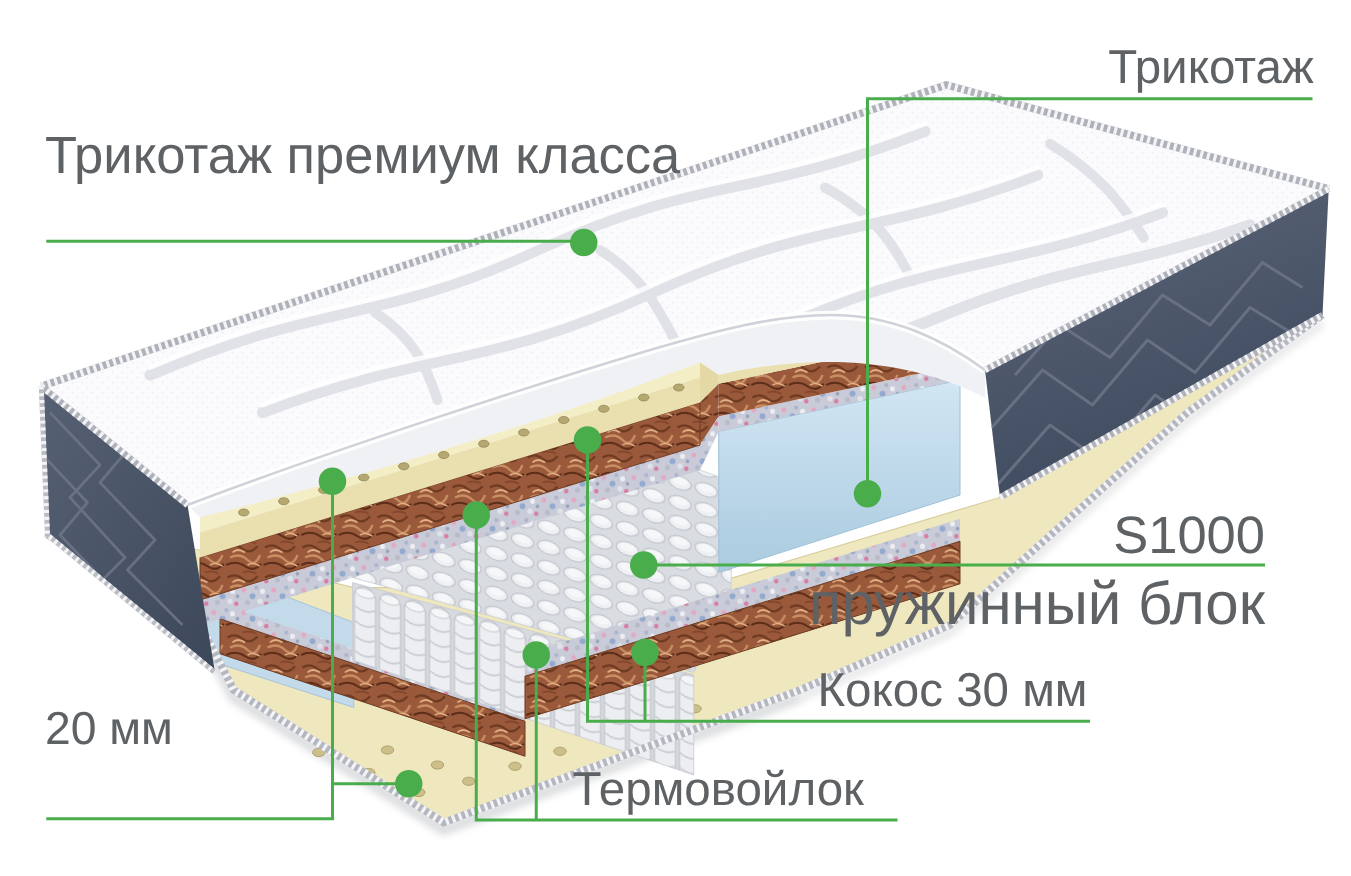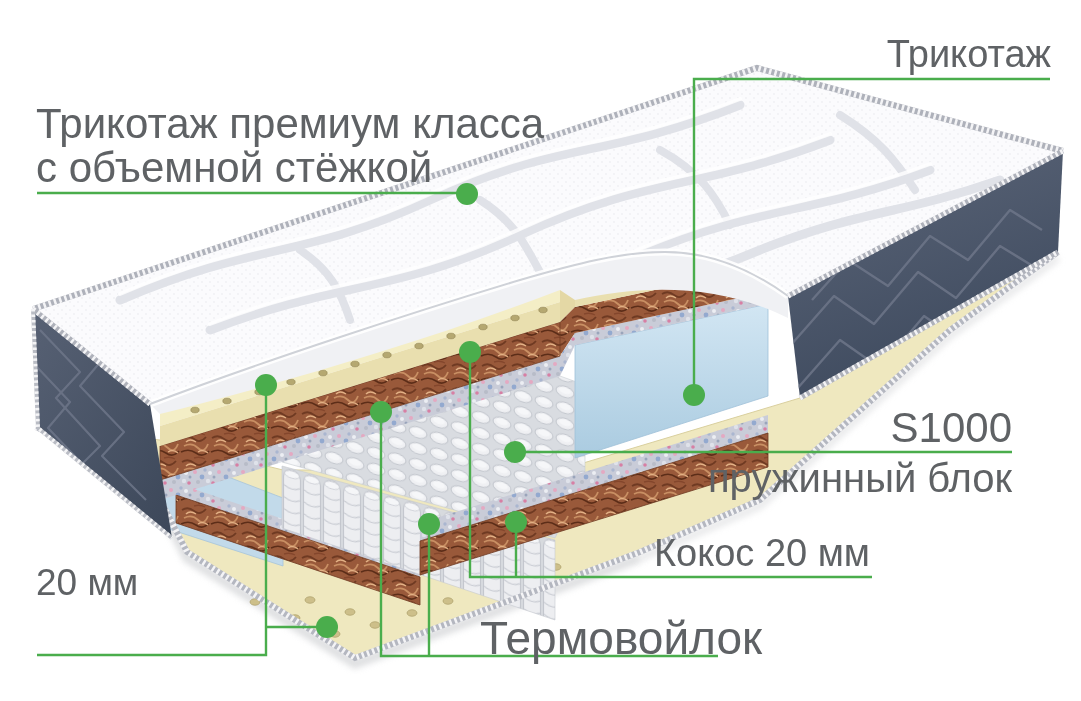--- a/index.html
+++ b/index.html
@@ -3,23 +3,23 @@
 <meta charset="utf-8">
 <style>
   html,body{margin:0;padding:0;background:#ffffff;}
   .stage{position:relative;width:1081px;height:701px;background:#ffffff;overflow:hidden;
          font-family:"Liberation Sans",sans-serif;}
   .stage svg{position:absolute;left:0;top:0;}
   .lbl{position:absolute;color:#5f6265;white-space:nowrap;}
   .lbl-cover{left:36px;top:102px;font-size:42px;line-height:44px;}
   .lbl-box{right:30px;top:30px;font-size:38px;line-height:48px;text-align:right;}
   .lbl-s1000-1{right:69px;top:404px;font-size:42px;text-align:right;}
-  .lbl-s1000-2{right:69px;top:456px;font-size:40px;text-align:right;margin-left:48px;}
+  .lbl-s1000-2{right:69px;top:456px;font-size:48px;text-align:right;margin-left:48px;}
   .lbl-kokos{right:211px;top:532px;font-size:38px;}
-  .lbl-termo{left:458px;top:611px;font-size:46px;margin-left:22px;}
+  .lbl-termo{left:458px;top:611px;font-size:38px;}
   .lbl-latex{left:36px;top:560px;font-size:37px;line-height:46px;}
 </style>
 </head>
 <body>
 
 <div class="stage">
 
 <svg width="1081" height="701" viewBox="0 0 1081 701">
   <defs>
     <linearGradient id="navyGradR" x1="0" y1="0" x2="0.4" y2="1">
@@ -251,31 +251,30 @@
     <circle cx="516" cy="522" r="11"></circle>
     <circle cx="381" cy="412" r="11"></circle>
     <circle cx="429" cy="524" r="11"></circle>
     <circle cx="266" cy="385" r="11"></circle>
     <circle cx="327" cy="627" r="11"></circle>
   </g>
 </svg>
 
 <div class="lbl lbl-cover">
   <div>Трикотаж премиум класса</div>
-  <div>с объемной стёжкой</div>
 </div>
 
 <div class="lbl lbl-box">
   <div>Трикотаж</div>
 </div>
 
 <div class="lbl lbl-s1000-1">S1000</div>
 <div class="lbl lbl-s1000-2">пружинный блок</div>
 
-<div class="lbl lbl-kokos">Кокос 20 мм</div>
+<div class="lbl lbl-kokos">Кокос 30 мм</div>
 
 <div class="lbl lbl-termo">Термовойлок</div>
 
 <div class="lbl lbl-latex">
   <div>20 мм</div>
 </div>
 
 </div>
 
 </body></html>

